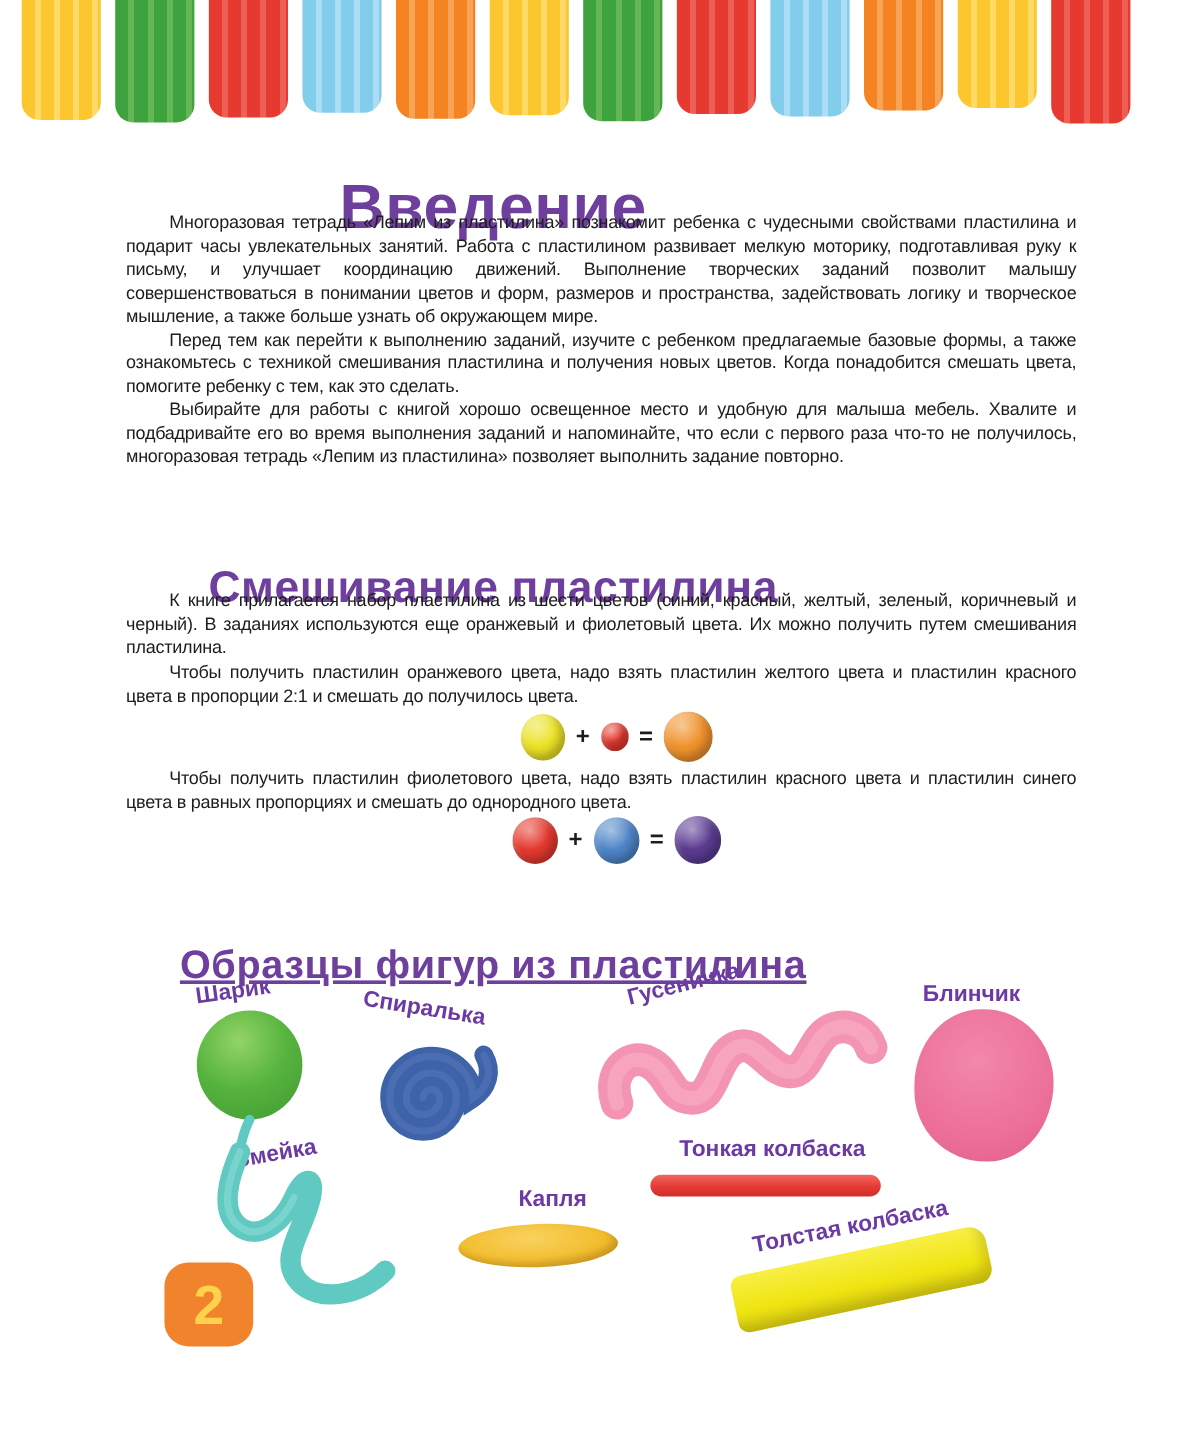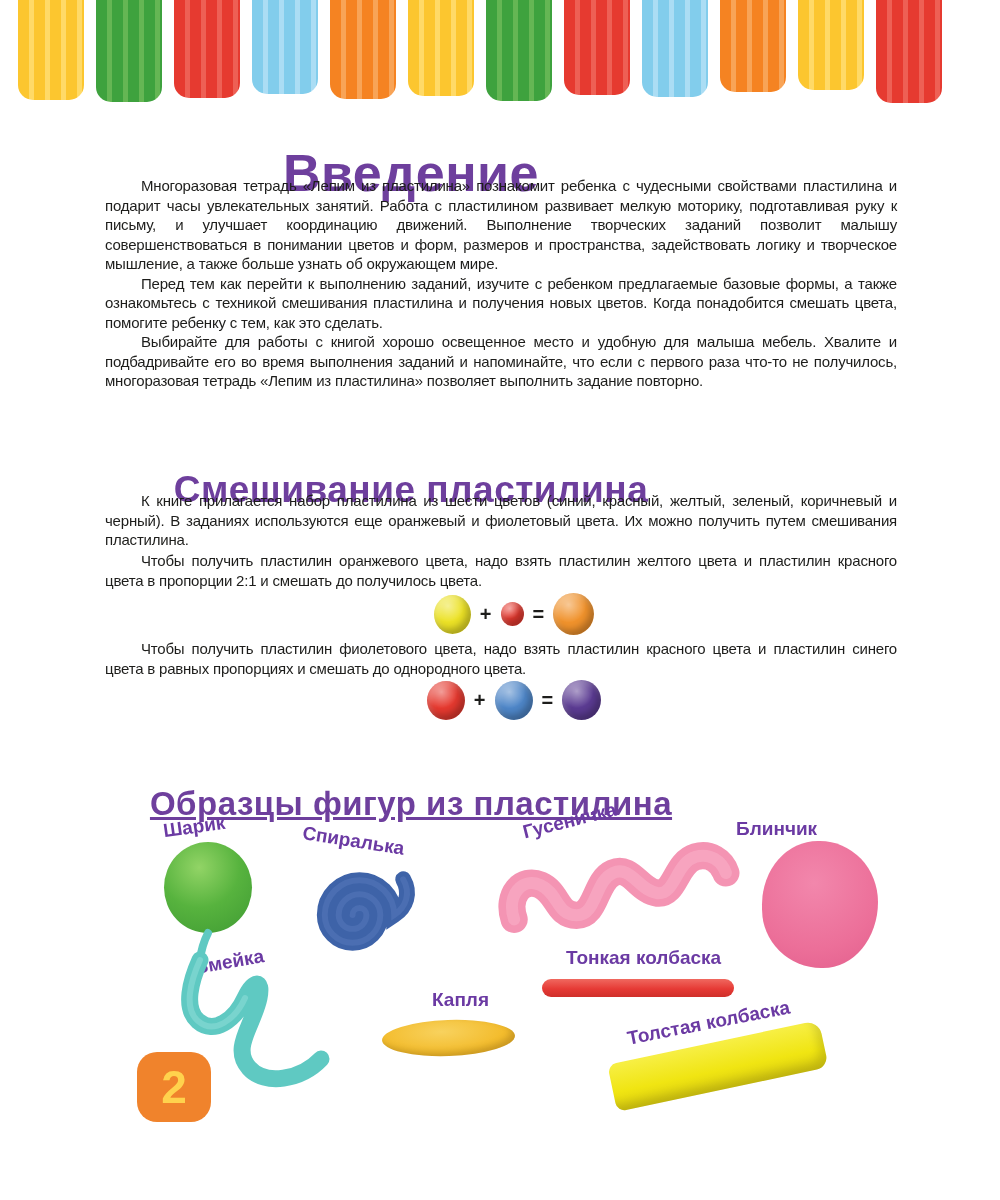--- a/index.html
+++ b/index.html
@@ -145,21 +145,21 @@
   <path d="M55,58 a7,7 0 0 1 14,0 a14,14 0 0 1 -28,0 a21,21 0 0 1 42,0 a28,28 0 0 1 -56,0 a35,35 0 0 1 70,0 c 12,-8 17,-22 9,-36" fill="none" stroke="#3e63a8" stroke-width="16" stroke-linecap="round"></path>
   <path d="M55,58 a7,7 0 0 1 14,0 a14,14 0 0 1 -28,0 a21,21 0 0 1 42,0 a28,28 0 0 1 -56,0 a35,35 0 0 1 70,0 c 12,-8 17,-22 9,-36" fill="none" stroke="#5578b9" stroke-width="6" stroke-linecap="round" opacity="0.55"></path>
 </svg>
 
 <span class="shape-label" style="left:522px;top:810px;transform:rotate(-14deg);">Гусеничка</span>
 <svg class="svg-shape" style="left:498px;top:818px;" width="242" height="122" viewBox="0 0 240 120">
   <path d="M16,100 C 8,76 24,58 42,66 C 60,74 58,96 78,96 C 98,96 96,62 114,54 C 132,46 140,72 158,74 C 176,76 176,44 196,38 C 210,34 222,42 226,54" fill="none" stroke="#f494b3" stroke-width="27" stroke-linecap="round"></path>
   <path d="M16,100 C 8,76 24,58 42,66 C 60,74 58,96 78,96 C 98,96 96,62 114,54 C 132,46 140,72 158,74 C 176,76 176,44 196,38 C 210,34 222,42 226,54" fill="none" stroke="#f8abc4" stroke-width="12" stroke-linecap="round" opacity="0.7"></path>
 </svg>
 
-<span class="shape-label" style="left:736px;top:818px;">Блинчик</span>
+<span class="shape-label" style="left:769px;top:818px;">Блинчик</span>
 <div class="pancake"></div>
 
 <span class="shape-label" style="left:196px;top:951px;transform:rotate(-10deg);">Змейка</span>
 <svg class="svg-shape" style="left:168px;top:928px;" width="177" height="168" viewBox="0 0 175 168">
   <path d="M39,5 C 34,15 32,23 31,32" fill="none" stroke="#5fc9c2" stroke-width="8" stroke-linecap="round"></path>
   <path d="M31,32 C 22,52 14,80 29,93 C 45,107 66,92 76,70 C 84,53 94,50 90,70 C 84,98 62,120 80,140 C 96,158 132,152 152,131" fill="none" stroke="#5fc9c2" stroke-width="17" stroke-linecap="round"></path>
   <path d="M31,32 C 22,52 14,80 29,93 C 45,107 66,92 76,70" fill="none" stroke="#8adcd6" stroke-width="6" stroke-linecap="round" opacity="0.6"></path>
 </svg>
 
 <span class="shape-label" style="left:432px;top:989px;">Капля</span>

